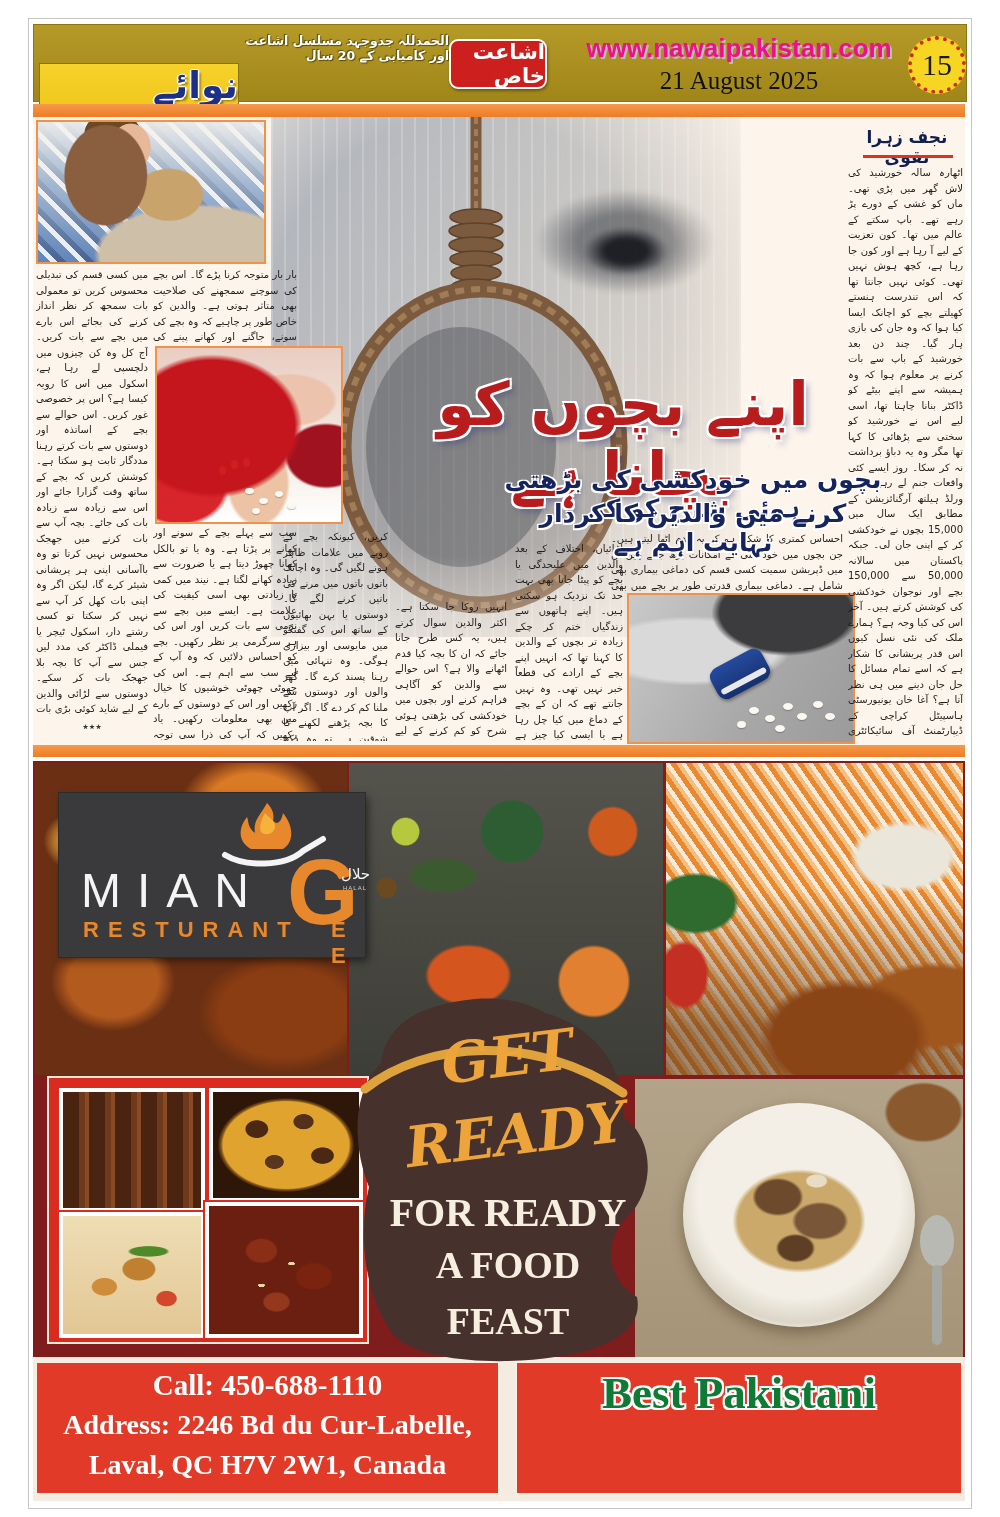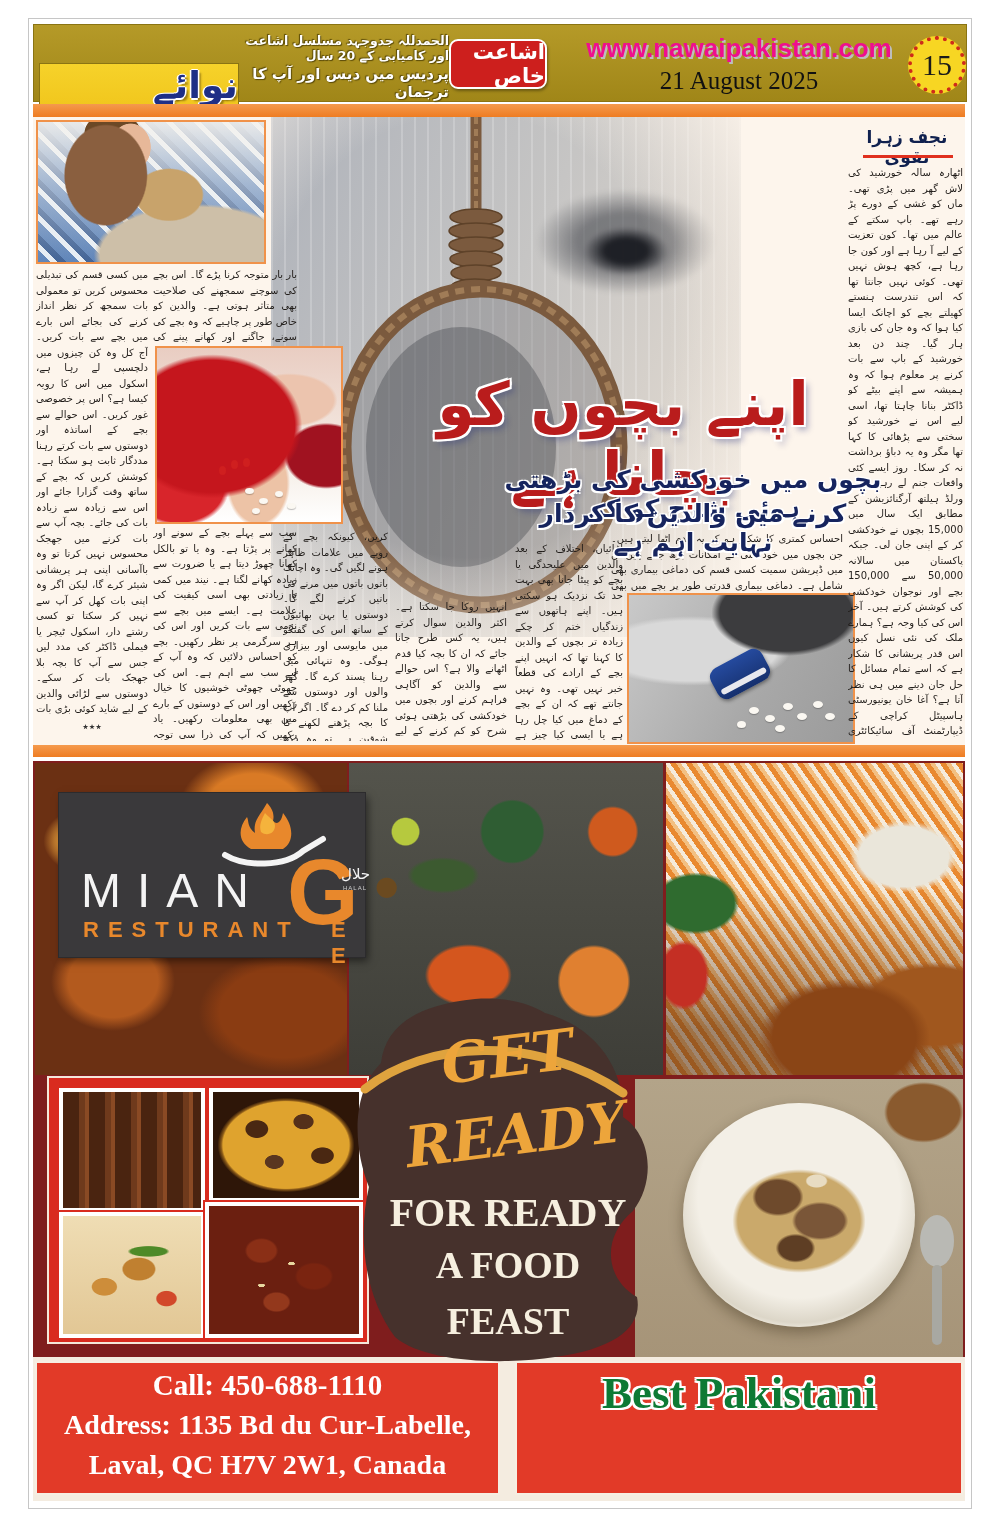--- a/index.html
+++ b/index.html
@@ -152,21 +152,20 @@
 
 <div id="page">
 
   <div class="abs frame" style="left:28px;top:18px;width:942px;height:1489px;"></div>
 
   <div class="abs masthead" style="left:33px;top:24px;width:932px;height:76px;">
     <div class="abs logoBox" style="left:5px;top:5px;width:198px;height:64px;">
       <span class="logoTxt">نوائے پاکستان</span>
     </div>
     <div class="abs tagline" style="left:210px;top:8px;width:205px;font-size:12.5px;font-weight:bold;">الحمدللہ جدوجہد مسلسل اشاعت اور کامیابی کے 20 سال</div>
-    <div class="abs tagline" style="left:210px;top:40px;width:205px;font-size:15px;font-weight:bold;">پردیس میں دیس اور آپ کا ترجمان</div>
     <div class="abs badge" style="left:415px;top:14px;width:94px;height:46px;">اشاعت خاص</div>
     <div class="abs site" style="left:540px;top:8px;width:330px;text-align:center;">www.nawaipakistan.com</div>
     <div class="abs dateTxt" style="left:540px;top:42px;width:330px;text-align:center;">21 August 2025</div>
     <div class="abs pageNum" style="left:874px;top:11px;width:50px;height:50px;">15</div>
   </div>
 
   <div class="abs orangeBar" style="left:33px;top:104px;width:932px;height:13px;"></div>
 
   <div class="abs artBg" style="left:33px;top:117px;width:932px;height:628px;">
 
@@ -287,21 +286,21 @@
     </svg>
     <div class="abs blobTxt" style="left:408px;top:262px;font-size:56px;transform:rotate(-7deg);z-index:7;">GET</div>
     <div class="abs blobTxt" style="left:372px;top:340px;font-size:56px;transform:rotate(-7deg);z-index:7;">READY</div>
     <div class="abs adSerif" style="left:330px;top:428px;width:290px;font-size:40px;z-index:7;">FOR READY</div>
     <div class="abs adSerif" style="left:330px;top:538px;width:290px;font-size:38px;z-index:7;">FEAST</div>
     <div class="abs adSerif" style="left:330px;top:482px;width:290px;font-size:38px;z-index:7;">A FOOD</div>
 
     <div class="abs" style="left:0;top:596px;width:932px;height:144px;background:#f4ece0;">
       <div class="abs redBox" style="left:2px;top:4px;width:465px;height:134px;">
         <div class="abs callTxt" style="left:0;top:8px;width:100%;font-size:29px;">Call: 450-688-1110</div>
-        <div class="abs callTxt" style="left:0;top:48px;width:100%;font-size:28px;">Address: 1135 Bd du Cur-Labelle,</div>
+        <div class="abs callTxt" style="left:0;top:48px;width:100%;font-size:28px;">Address: 2246 Bd du Cur-Labelle,</div>
         <div class="abs callTxt" style="left:0;top:88px;width:100%;font-size:28px;">Laval, QC H7V 2W1, Canada</div>
       </div>
       <div class="abs redBox" style="left:482px;top:4px;width:448px;height:134px;">
         <div class="abs greenTxt" style="left:0;top:6px;width:100%;font-size:45px;">Best Pakistani</div>
       </div>
     </div>
   </div>
 </div>
 
 </body></html>

